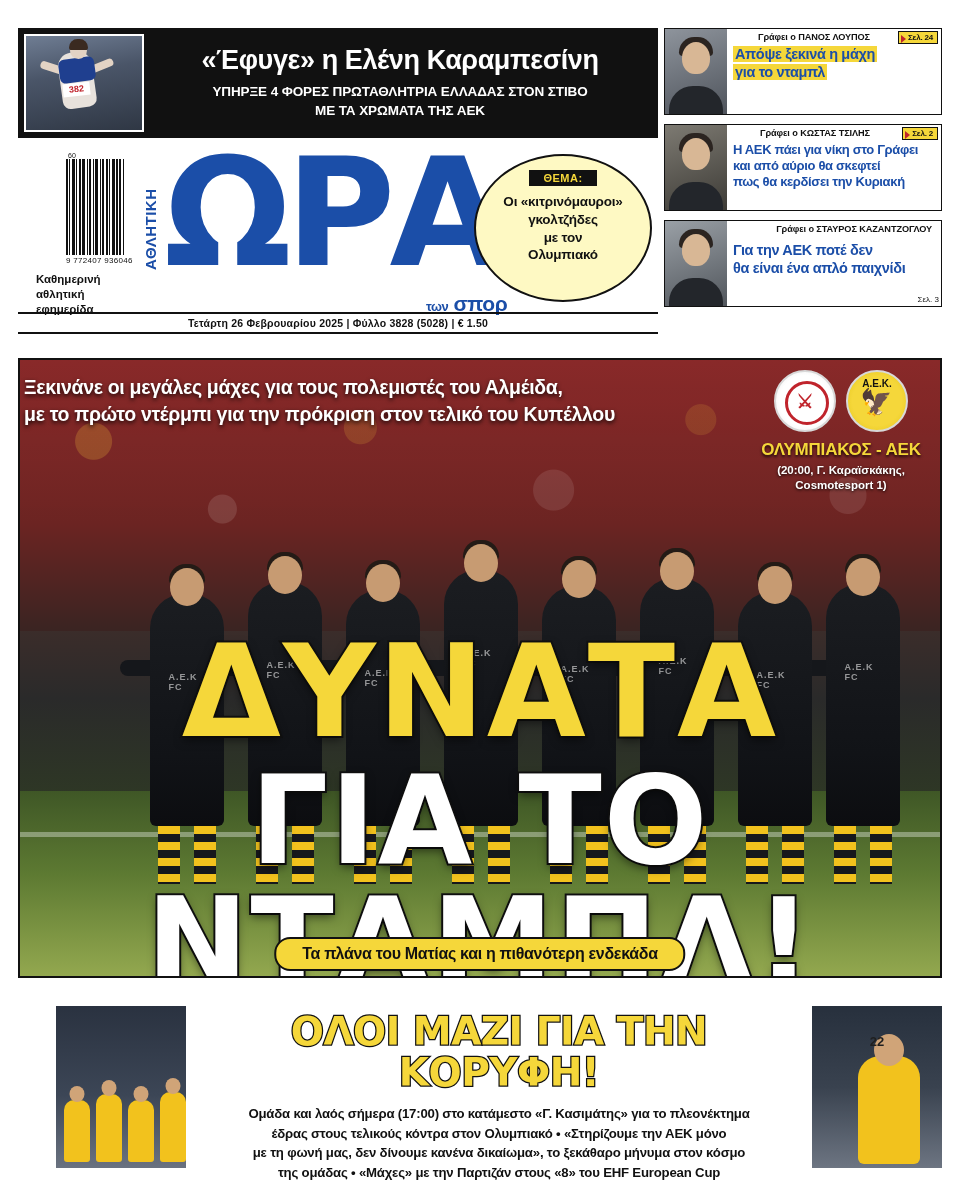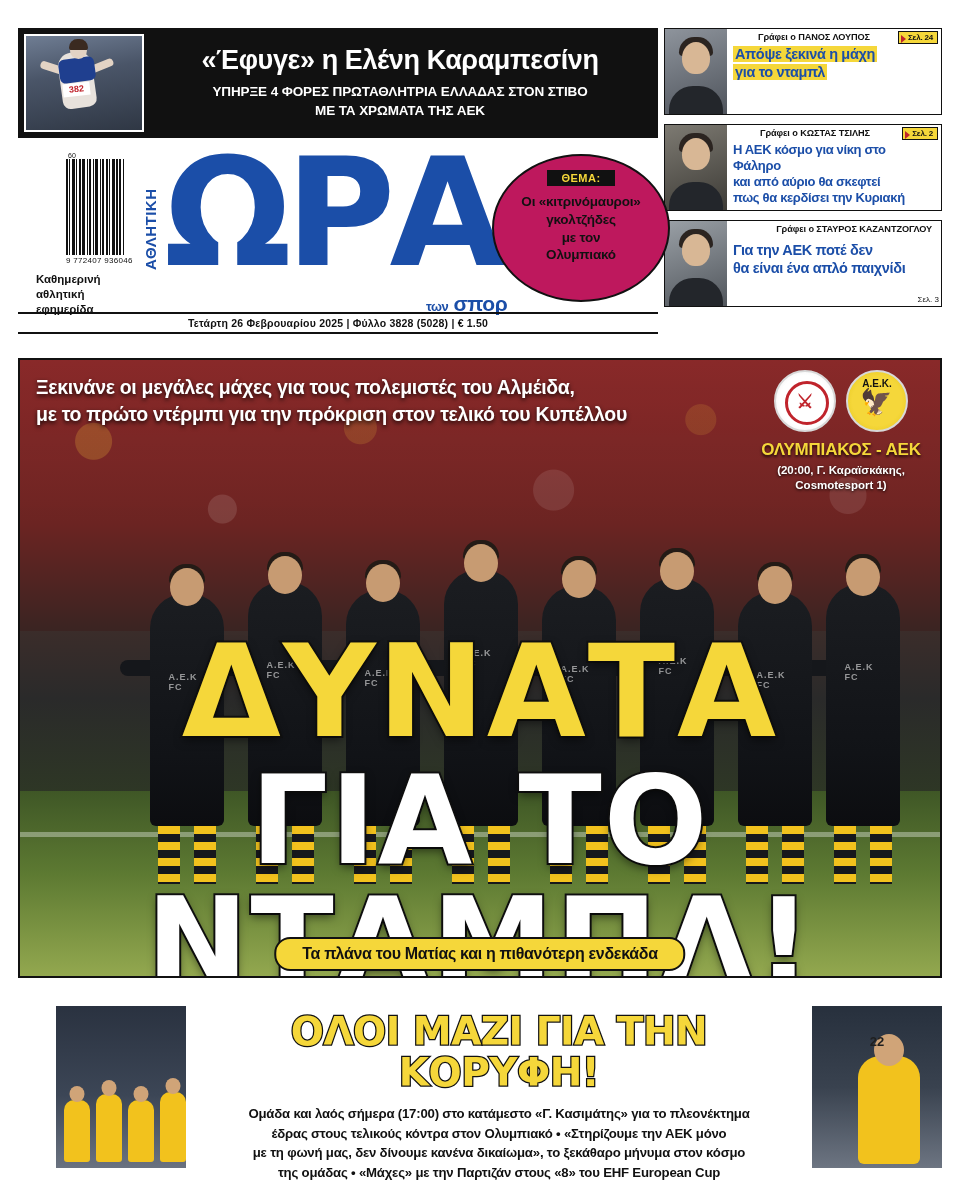--- a/index.html
+++ b/index.html
@@ -148,23 +148,23 @@
     font-size: 150px; font-weight: bold; color: #1b4ea8;
     font-family: "DejaVu Sans", sans-serif;
     letter-spacing: -6px; line-height: 1;
   }
   .logo-sub {
     position: absolute; left: 408px; top: 146px;
     font-size: 21px; color: #1b4ea8; font-weight: bold; letter-spacing: -0.5px;
   }
   .logo-sub .small { font-size: 13px; }
   .theme-oval {
-    position: absolute; left: 474px; top: 8px; width: 178px; height: 148px;
+    position: absolute; left: 456px; top: 8px; width: 178px; height: 148px;
     border: 2px solid #111; border-radius: 50%;
-    background: #be185d; text-align: center; padding-top: 12px;
+    background: #fef9c3; text-align: center; padding-top: 12px;
   }
   .theme-label {
     display: inline-block; background: #111; color: #f5d73a;
     font-size: 11px; font-weight: bold; padding: 2px 14px; letter-spacing: 0.5px;
   }
   .theme-text {
     margin-top: 7px; font-size: 13.5px; font-weight: bold; color: #111;
     line-height: 1.32; letter-spacing: -0.2px;
   }
   .issue-line {
@@ -224,21 +224,21 @@
   .player .sock.r { right: 8px; }
   .player .badge {
     position: absolute; left: 50%; top: 78px; transform: translateX(-50%);
     font-size: 9px; color: rgba(220,220,220,.65); letter-spacing: 1px; font-weight: bold;
   }
   .arm-link {
     position: absolute; height: 16px; background: #15171b; border-radius: 8px;
   }
 
   .main-head {
-    position: absolute; left: 16px; top: 14px; width: 730px;
+    position: absolute; left: 4px; top: 14px; width: 730px;
     color: #ffffff; font-size: 19.5px; font-weight: bold; line-height: 1.38;
     letter-spacing: -0.3px;
     text-shadow: 0 2px 4px rgba(0,0,0,.85);
   }
   .match-box {
     position: absolute; right: 14px; top: 10px; width: 170px; text-align: center;
   }
   .crests { display: flex; justify-content: center; gap: 10px; }
   .crest {
     width: 62px; height: 62px; border-radius: 50%;
@@ -385,21 +385,21 @@
     <div class="col-box">
       <div class="col-photo p2">
         <div class="hair"></div>
         <div class="head"></div>
         <div class="shoulders"></div>
       </div>
       <div class="col-body">
         <div class="col-byline">Γράφει ο ΚΩΣΤΑΣ ΤΣΙΛΗΣ</div>
         <div class="col-page">Σελ. 2</div>
         <div class="col-title" style="font-size:13px;">
-          <span>Η ΑΕΚ κόσμο για νίκη στο Φάληρο</span><br>
+          <span>Η ΑΕΚ πάει για νίκη στο Γράφει</span><br>
           <span>και από αύριο θα σκεφτεί</span><br>
           <span>πως θα κερδίσει την Κυριακή</span>
         </div>
       </div>
     </div>
 
     <div class="col-box">
       <div class="col-photo p3">
         <div class="hair"></div>
         <div class="head"></div>

